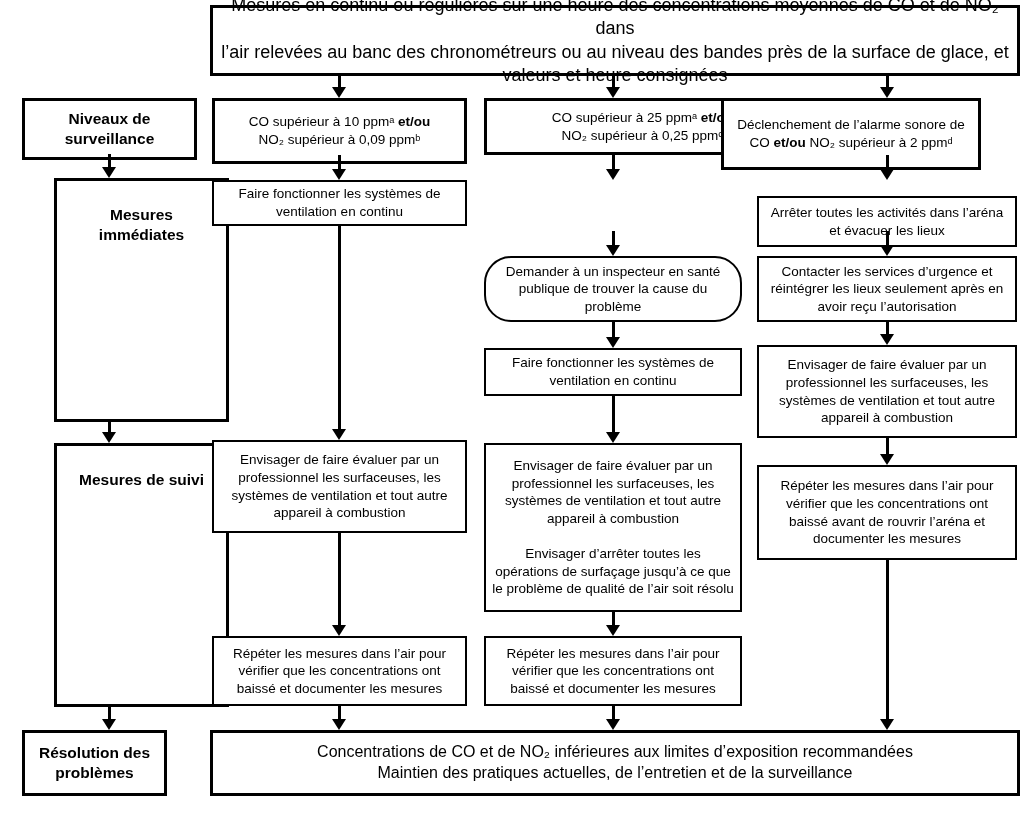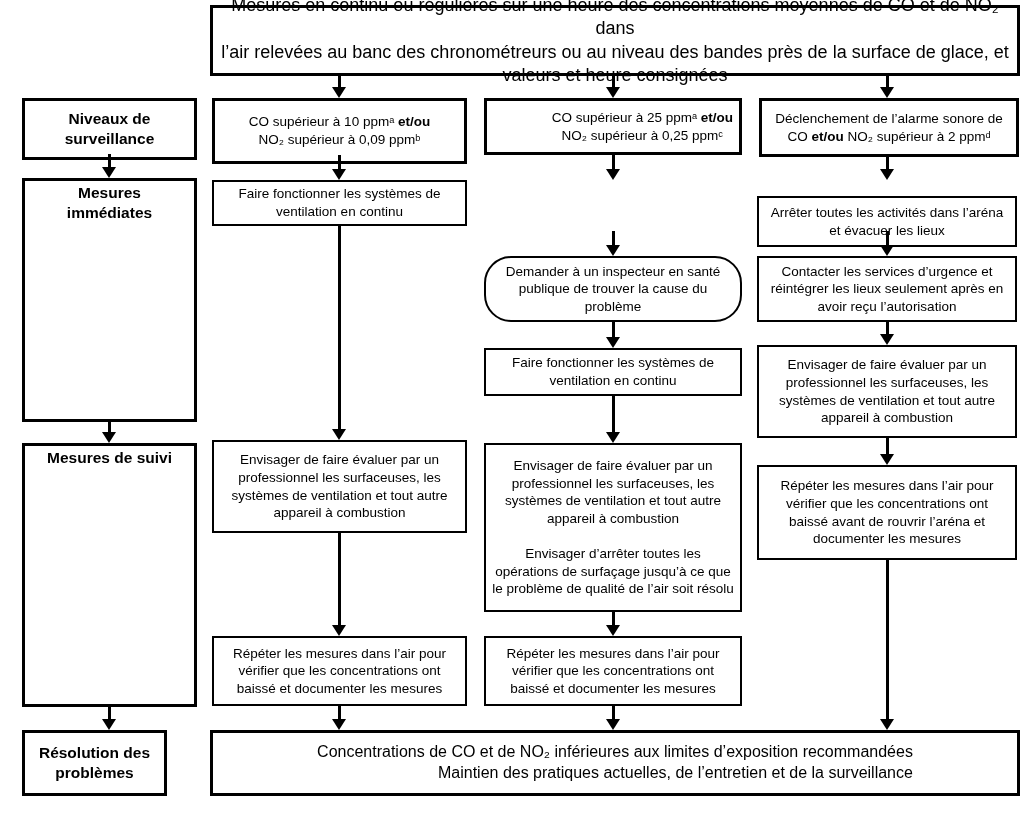--- a/index.html
+++ b/index.html
@@ -16,26 +16,26 @@
     box-sizing:border-box;
     background:#ffffff;
     border:2.5px solid #000000;
     display:flex;
     align-items:center;
     justify-content:center;
     text-align:center;
     padding:3px 6px;
   }
   .b3{border-width:3px;}
-  .topalign{align-items:flex-start;padding-top:2px;}
+  .topalign{align-items:flex-start;padding-top:24px;margin-left:32px;}
   .bt{white-space:pre-line;line-height:1.3;}
   .fs-node{font-size:13.5px;}
   .fs-label{font-size:15.5px;font-weight:bold;line-height:1.35;}
   .fs-header{font-size:18px;line-height:1.45;}
-  .fs-footer{font-size:16px;line-height:1.5;text-align:right;}
+  .fs-footer{font-size:16px;line-height:1.5;}
   .arrow{
     position:absolute;
     width:14px;
     display:flex;
     flex-direction:column;
     align-items:center;
   }
   .arrow .shaft{width:3px;flex:1 1 auto;background:#000000;}
   .arrow .head{
     width:0;height:0;flex:0 0 auto;
@@ -95,21 +95,21 @@
     </div>
   <div class="box fs-node" style="left:484px;top:443px;width:258px;height:169px;">
       <div class="bt">Envisager de faire évaluer par un professionnel les surfaceuses, les systèmes de ventilation et tout autre appareil à combustion
 
 Envisager d’arrêter toutes les opérations de surfaçage jusqu’à ce que le problème de qualité de l’air soit résolu</div>
     </div>
   <div class="box fs-node" style="left:484px;top:636px;width:258px;height:70px;">
       <div class="bt">Répéter les mesures dans l’air pour vérifier que les concentrations ont baissé et documenter les mesures</div>
     </div>
 
-  <div class="box b3 fs-node" style="left:759px;top:98px;width:260px;height:59px;">
+  <div class="box b3 fs-node" style="left:721px;top:98px;width:260px;height:72px;">
       <div class="bt"><span>Déclenchement de l’alarme sonore de</span><br><span>CO </span><b>et/ou</b><span> NO₂ supérieur à 2 ppmᵈ</span></div>
     </div>
   <div class="box fs-node" style="left:757px;top:180px;width:260px;height:51px;margin-top:16px;">
       <div class="bt">Arrêter toutes les activités dans l’aréna et évacuer les lieux</div>
     </div>
   <div class="box fs-node" style="left:757px;top:256px;width:260px;height:66px;">
       <div class="bt">Contacter les services d’urgence et réintégrer les lieux seulement après en avoir reçu l’autorisation</div>
     </div>
   <div class="box fs-node" style="left:757px;top:345px;width:260px;height:93px;">
       <div class="bt">Envisager de faire évaluer par un professionnel les surfaceuses, les systèmes de ventilation et tout autre appareil à combustion</div>

